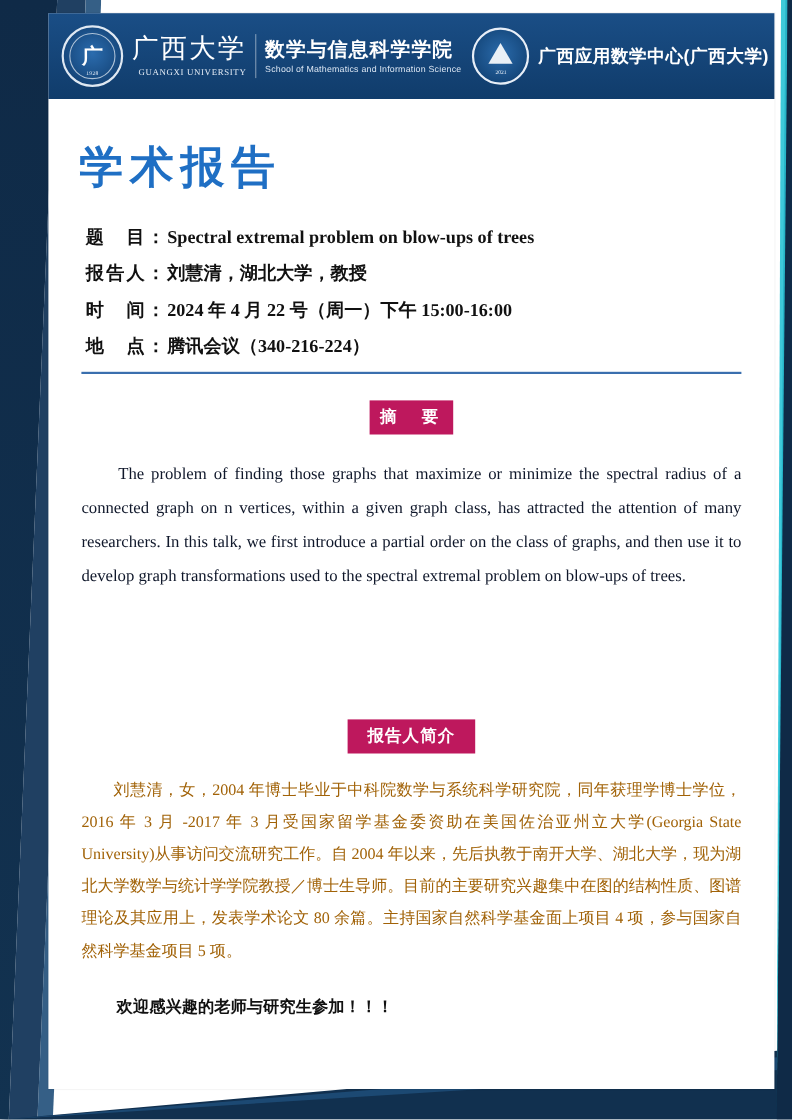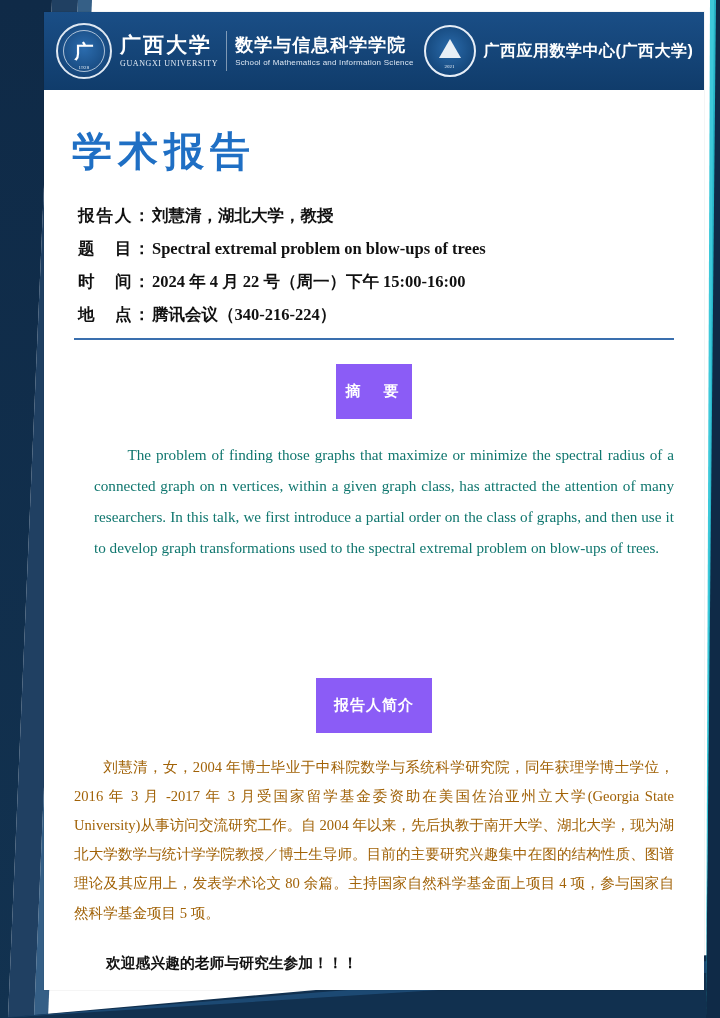--- a/index.html
+++ b/index.html
@@ -123,22 +123,22 @@
     font-size: 5px;
     color: #e7eef7;
     letter-spacing: .3px;
   }
   .univ-block {
     margin-left: 8px;
     color: #ffffff;
     flex: none;
   }
   .univ-cn {
-    font-size: 21px;
-    font-weight: bold;
+    font-size: 24px;
+    font-weight: normal;
     letter-spacing: 2px;
     font-family: "Liberation Serif", serif;
     line-height: 1.1;
   }
   .univ-en {
     font-size: 8px;
     letter-spacing: .6px;
     color: #e4ecf6;
     font-family: "Liberation Serif", serif;
     margin-top: 2px;
@@ -236,44 +236,43 @@
   }
   .rule {
     height: 2px;
     background: #3a6fae;
     margin: 12px 2px 0 2px;
   }
 
   .section-tag {
     margin: 24px auto 0 auto;
     width: 64px;
-    background: #8b5cf6;
+    background: #be185d;
     color: #ffffff;
     text-align: center;
     font-size: 15px;
     font-weight: bold;
     letter-spacing: 4px;
-    padding: 18px 6px;
+    padding: 6px 6px;
     font-family: "Liberation Serif", serif;
   }
   .section-tag.wide {
     width: 104px;
     letter-spacing: 1px;
     text-align: center;
   }
   .abstract {
     margin-top: 20px;
     font-size: 15.2px;
     line-height: 2.05;
-    color: #0f766e;
+    color: #0f172a;
     text-align: justify;
     text-indent: 2.2em;
     font-family: "Liberation Serif", serif;
     padding: 0 2px;
-    margin-left: 20px;
   }
   .bio {
     margin-top: 20px;
     font-size: 14.6px;
     line-height: 2.0;
     color: #a16207;
     text-align: justify;
     text-indent: 2em;
     font-family: "Liberation Serif", serif;
     padding: 0 2px;
@@ -324,24 +323,24 @@
       </div>
       <div class="center-name">广西应用数学中心(广西大学)</div>
     </div>
 
     <div class="body-wrap">
 
       <div class="poster-title">学术报告</div>
 
       <div class="info-list">
         <div class="info-row">
-          <span class="info-label">报告人：</span><span class="info-value-en">刘慧清，湖北大学，教授</span>
+          <span class="info-label">题　目：</span><span class="info-value-en">Spectral extremal problem on blow-ups of trees</span>
         </div>
         <div class="info-row">
-          <span class="info-label">题　目：</span><span class="info-value-en">Spectral extremal problem on blow-ups of trees</span>
+          <span class="info-label">报告人：</span><span class="info-value-en">刘慧清，湖北大学，教授</span>
         </div>
         <div class="info-row">
           <span class="info-label">时　间：</span><span class="info-value-en">2024 年 4 月 22 号（周一）下午 15:00-16:00</span>
         </div>
         <div class="info-row">
           <span class="info-label">地　点：</span><span class="info-value-en">腾讯会议（340-216-224）</span>
         </div>
       </div>
 
       <div class="rule"></div>

